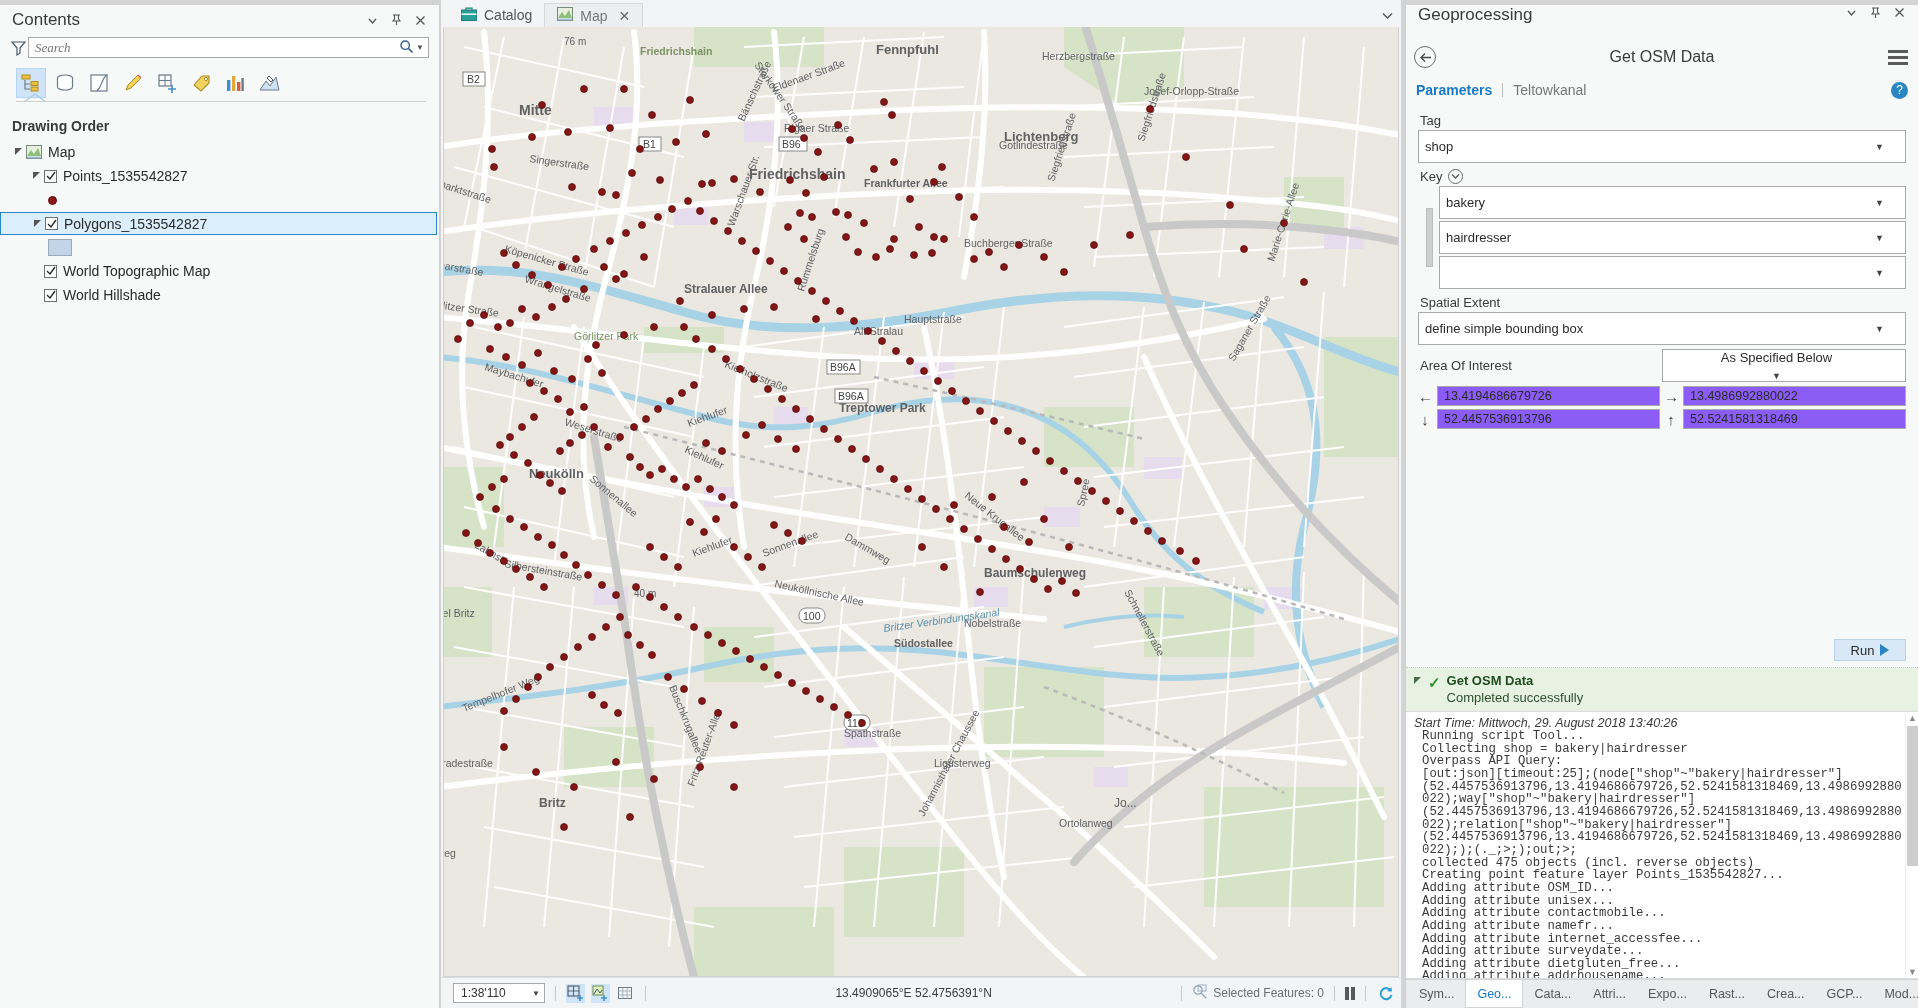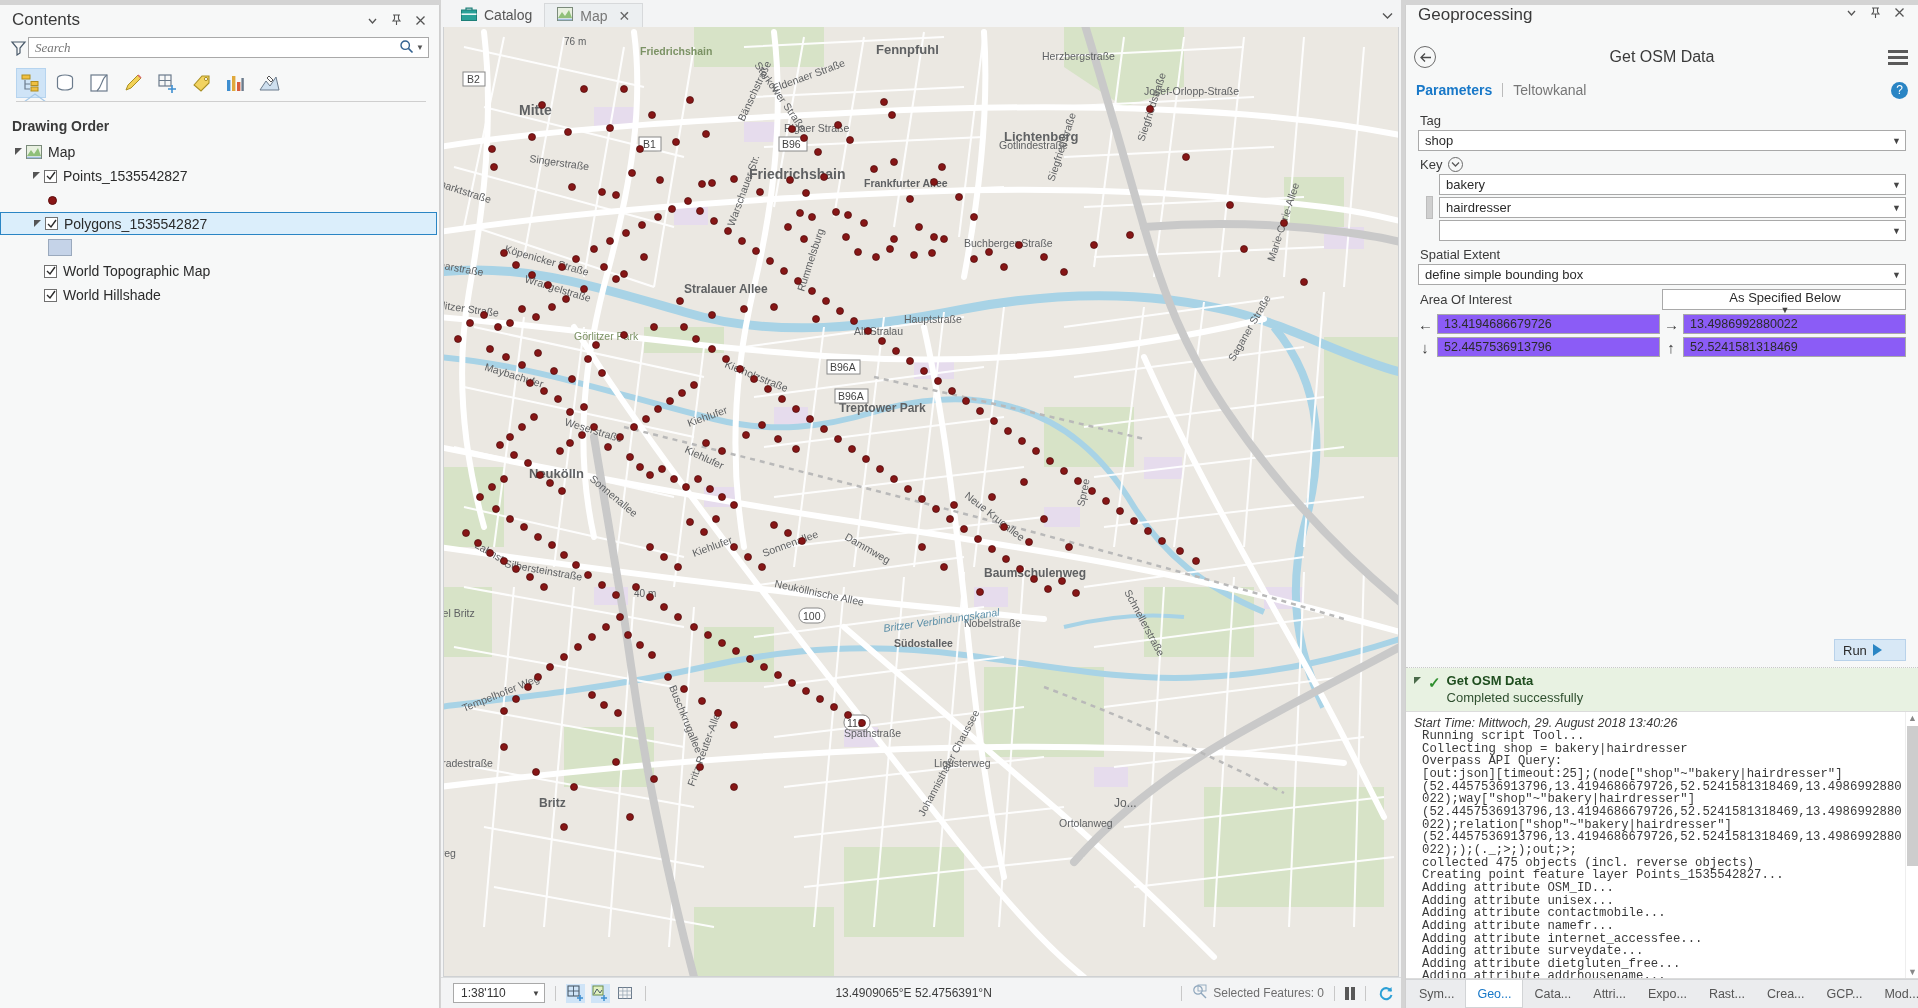--- a/index.html
+++ b/index.html
@@ -124,43 +124,43 @@
   .hamburger i { display:block; height:3px; background: #5a5a5a; width:20px;}
   .gp-tabs { display: flex; align-items: center; padding: 4px 10px 0 10px; height: 26px; font-size: 14px; flex:none;}
   .gp-tab { color: #777; cursor: pointer; }
   .gp-tab.active { color: #1878c8; font-weight: bold; }
   .gp-tabs .bar { width:1px; height:14px; background:#bbb; margin: 0 10px; }
   .help-q { margin-left: auto; width: 17px; height: 17px; border-radius:50%; background:#2a85c4; color:#fff; font-size:12px; display:flex; align-items:center; justify-content:center; cursor:pointer;}
 
   .gp-body { padding: 6px 12px 0 12px; flex: none; }
   .field-label { font-size: 13px; color: #3a3a3a; margin: 6px 0 2px 2px; display:flex; align-items:center; gap:6px;}
   .combo {
-    height: 21px; border: 1px solid #a9a9a9; background: #fff;
+    height: 33px; border: 1px solid #a9a9a9; background: #fff;
     display: flex; align-items: center; justify-content: space-between;
-    padding: 0 4px 0 6px; font-size: 13px; color: #2b2b2b; cursor: pointer;
+    padding: 0 21px 0 6px; font-size: 13px; color: #2b2b2b; cursor: pointer;
   }
   .combo .arw { font-size: 9px; color: #444; }
   .key-group { display:flex; align-items: stretch; gap: 6px; margin-top: 1px;}
   .key-handle { width: 7px; background: #cfcfcf; border:1px solid #bdbdbd; margin: 22px 0 22px 8px; }
   .key-list { flex: 1; display: flex; flex-direction: column; gap: 2px; }
   .circle-chev { width: 15px; height: 15px; border-radius: 50%; border: 1.3px solid #6b6b6b; display:flex; align-items:center; justify-content:center; cursor:pointer;}
 
   .aoi-row { display: flex; margin-top: 4px; align-items:center; }
   .aoi-label { flex: 1; font-size: 13px; color: #3a3a3a; padding-left:2px; }
   .aoi-combo { width: 50%; flex-direction: column; }
   .extent-grid { display: grid; grid-template-columns: 1fr 1fr; gap: 3px 4px; margin-top: 4px; }
   .extent-cell { display: flex; align-items: center; gap: 5px; }
   .extent-arrow { width: 14px; text-align: center; color: #3b3b3b; font-size: 15px; flex:none; }
   .extent-inp { flex: 1; height: 20px; border: 1px solid #a9a9a9; background: #8b5cf6; font-size: 12.5px; color: #2b2b2b; display:flex; align-items:center; padding-left:6px;}
 
   .gp-spacer { flex: 1; }
   .run-row { display: flex; justify-content: flex-end; padding: 0 12px 6px 0; flex:none; }
   .run-btn {
     background: #d8e8f6; border: 1px solid #b9d2ea; height: 22px; min-width: 72px;
-    display: flex; align-items: center; gap: 6px;
+    display: flex; align-items: center; justify-content: center; gap: 6px;
     font-size: 13px; color: #2b2b2b; cursor: pointer; padding: 0 8px;
   }
   .run-play { width:0;height:0;border-left:9px solid #2a85c4;border-top:6px solid transparent;border-bottom:6px solid transparent;}
 
   .gp-msg { border-top: 1px dotted #c9c9c9; flex:none; }
   .msg-head { background: #e8f2e2; padding: 5px 6px 6px 8px; display: flex; gap: 6px; align-items: flex-start; }
   .msg-head .tri { color:#555; font-size:8px; padding-top:4px;}
   .msg-check { color: #2f8f2f; font-size: 15px; font-weight: bold; line-height: 1; padding-top:2px;}
   .msg-title { font-weight: bold; font-size: 13px; color: #1f4d1f; }
   .msg-sub { font-size: 13px; color: #2f4f2f; margin-top: 2px; }

